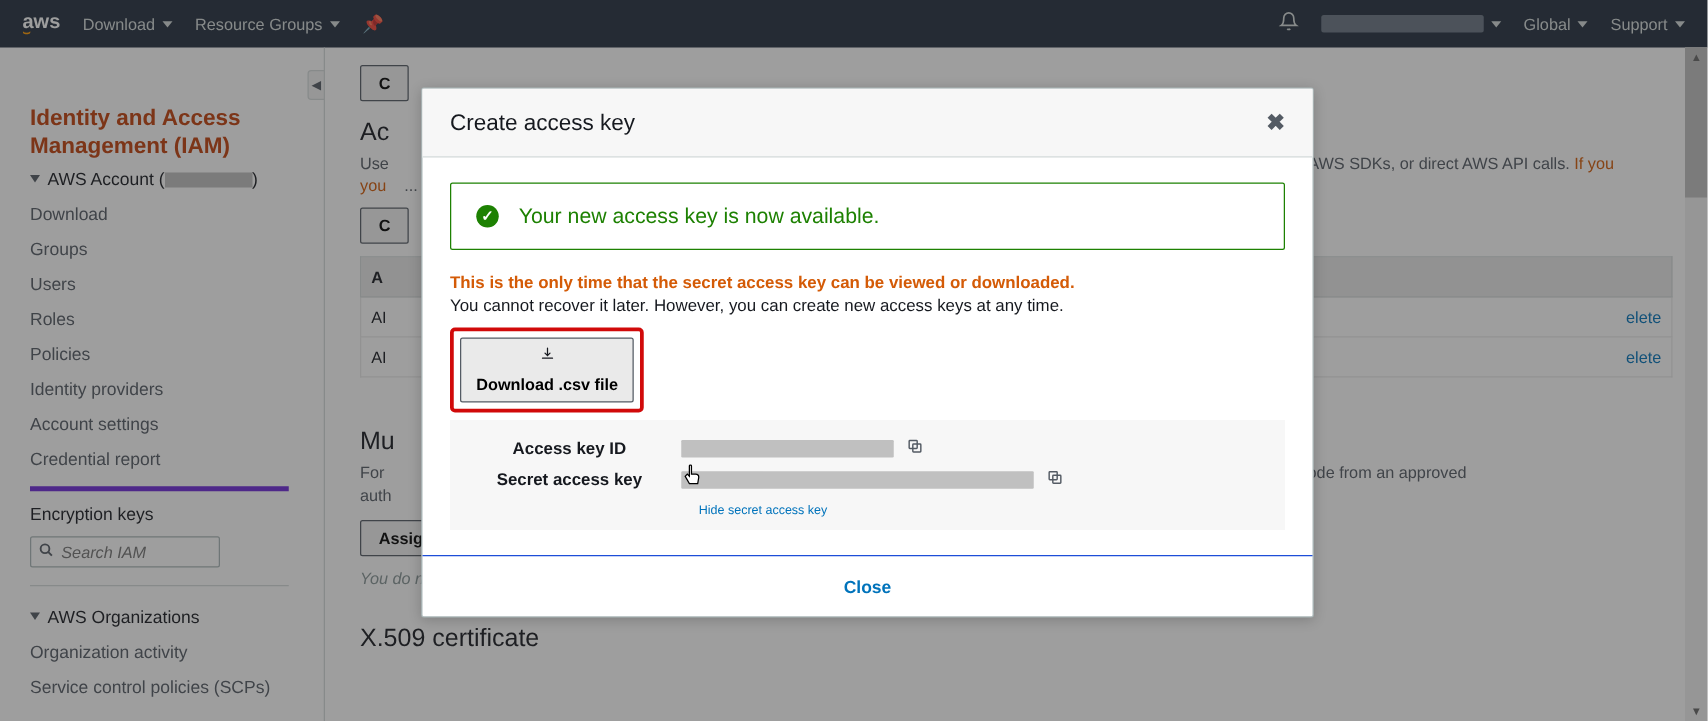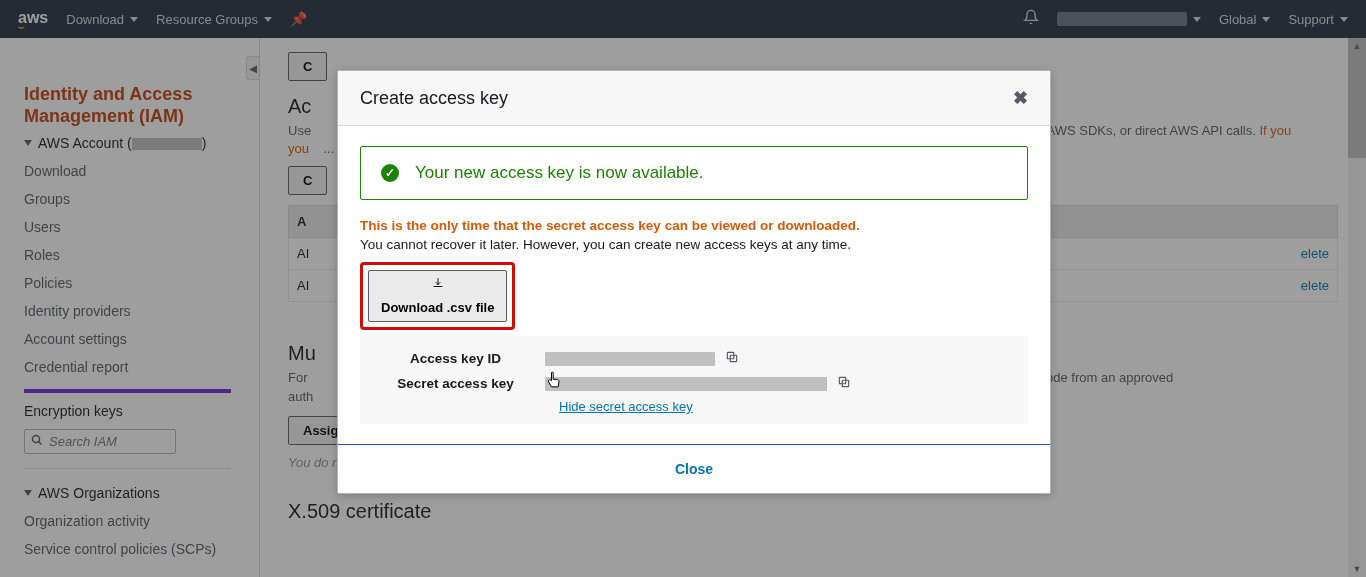--- a/index.html
+++ b/index.html
@@ -67,21 +67,21 @@
   .modal .download-btn-wrap { display: inline-block; border: 3px solid #d10a0a; border-radius: 4px; padding: 5px; margin-top: 10px; }
   .modal .download-btn { display: inline-flex; align-items: center; gap: 8px; padding: 6px 12px; border: 1px solid #545b64; border-radius: 2px; background: #eaeaea; font-weight: 700; font-size: 13px; cursor: pointer; flex-direction: column; }
   .modal .download-btn .dl-icon { font-size: 13px; }
   .modal .key-block { background: #f7f7f7; padding: 10px 20px; margin-top: 6px; }
   .modal .key-row { display: flex; align-items: center; padding: 4px 0; }
   .modal .key-row .klabel { width: 165px; text-align: center; font-weight: 700; font-size: 13.5px; color: #16191f; padding-right: 14px; }
   .modal .key-row .kval { display: flex; align-items: center; gap: 10px; }
   .modal .key-row .kval .blur { height: 14px; background: #c0c0c0; border-radius: 1px; }
   .modal .key-row .kval .copy { font-size: 13px; color: #545b64; cursor: pointer; }
   .modal .hide-link-row { padding-left: 179px; margin-top: 2px; }
-  .modal .hide-link { color: #0073bb; text-decoration: underline; font-size: 13px; cursor: pointer; margin-top: 20px; }
+  .modal .hide-link { color: #0073bb; font-size: 10px; cursor: pointer; margin-top: 20px; }
   .modal .modal-footer { border-top: 1px solid #1d4ed8; padding: 16px 22px; text-align: center; }
   .modal .modal-footer .close-link { color: #0073bb; font-weight: 700; font-size: 14px; cursor: pointer; }
 
   .cursor-pointer-icon { position: absolute; left: 544px; top: 370px; font-size: 18px; z-index: 300; color: #000; }
 </style>
 </head>
 <body>
 
 <div class="navbar">
   <div class="navbar-left">

